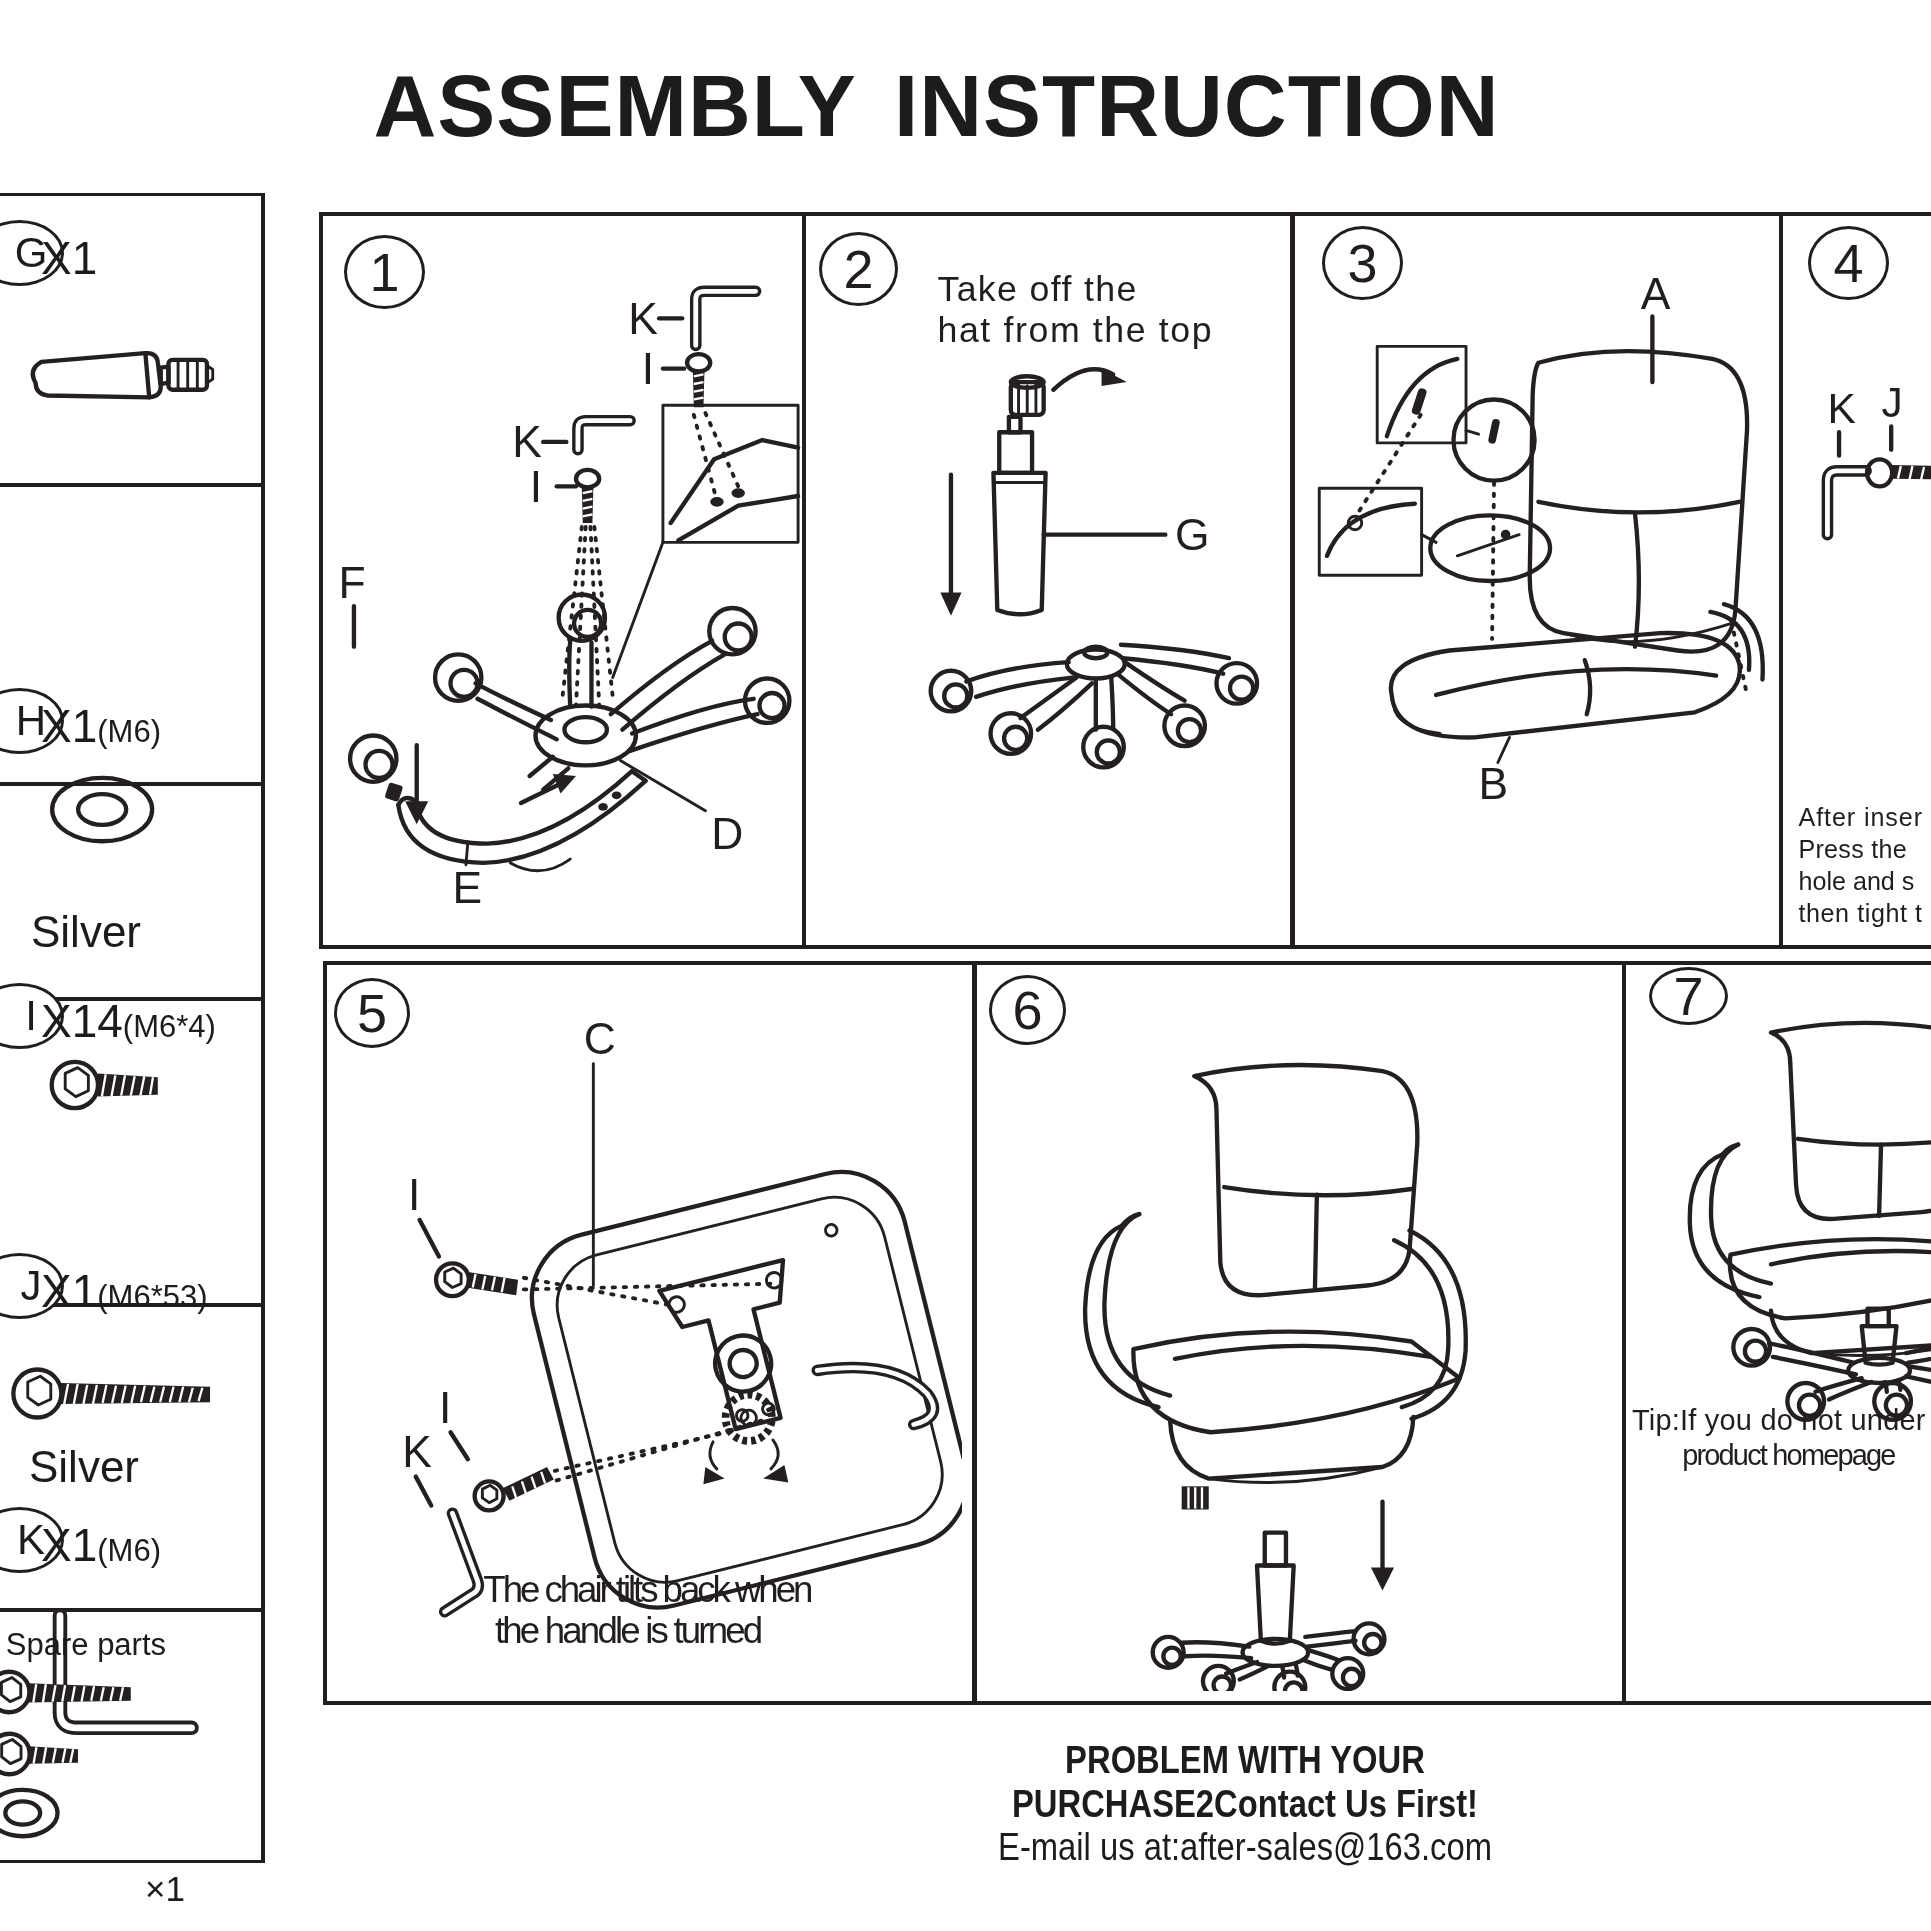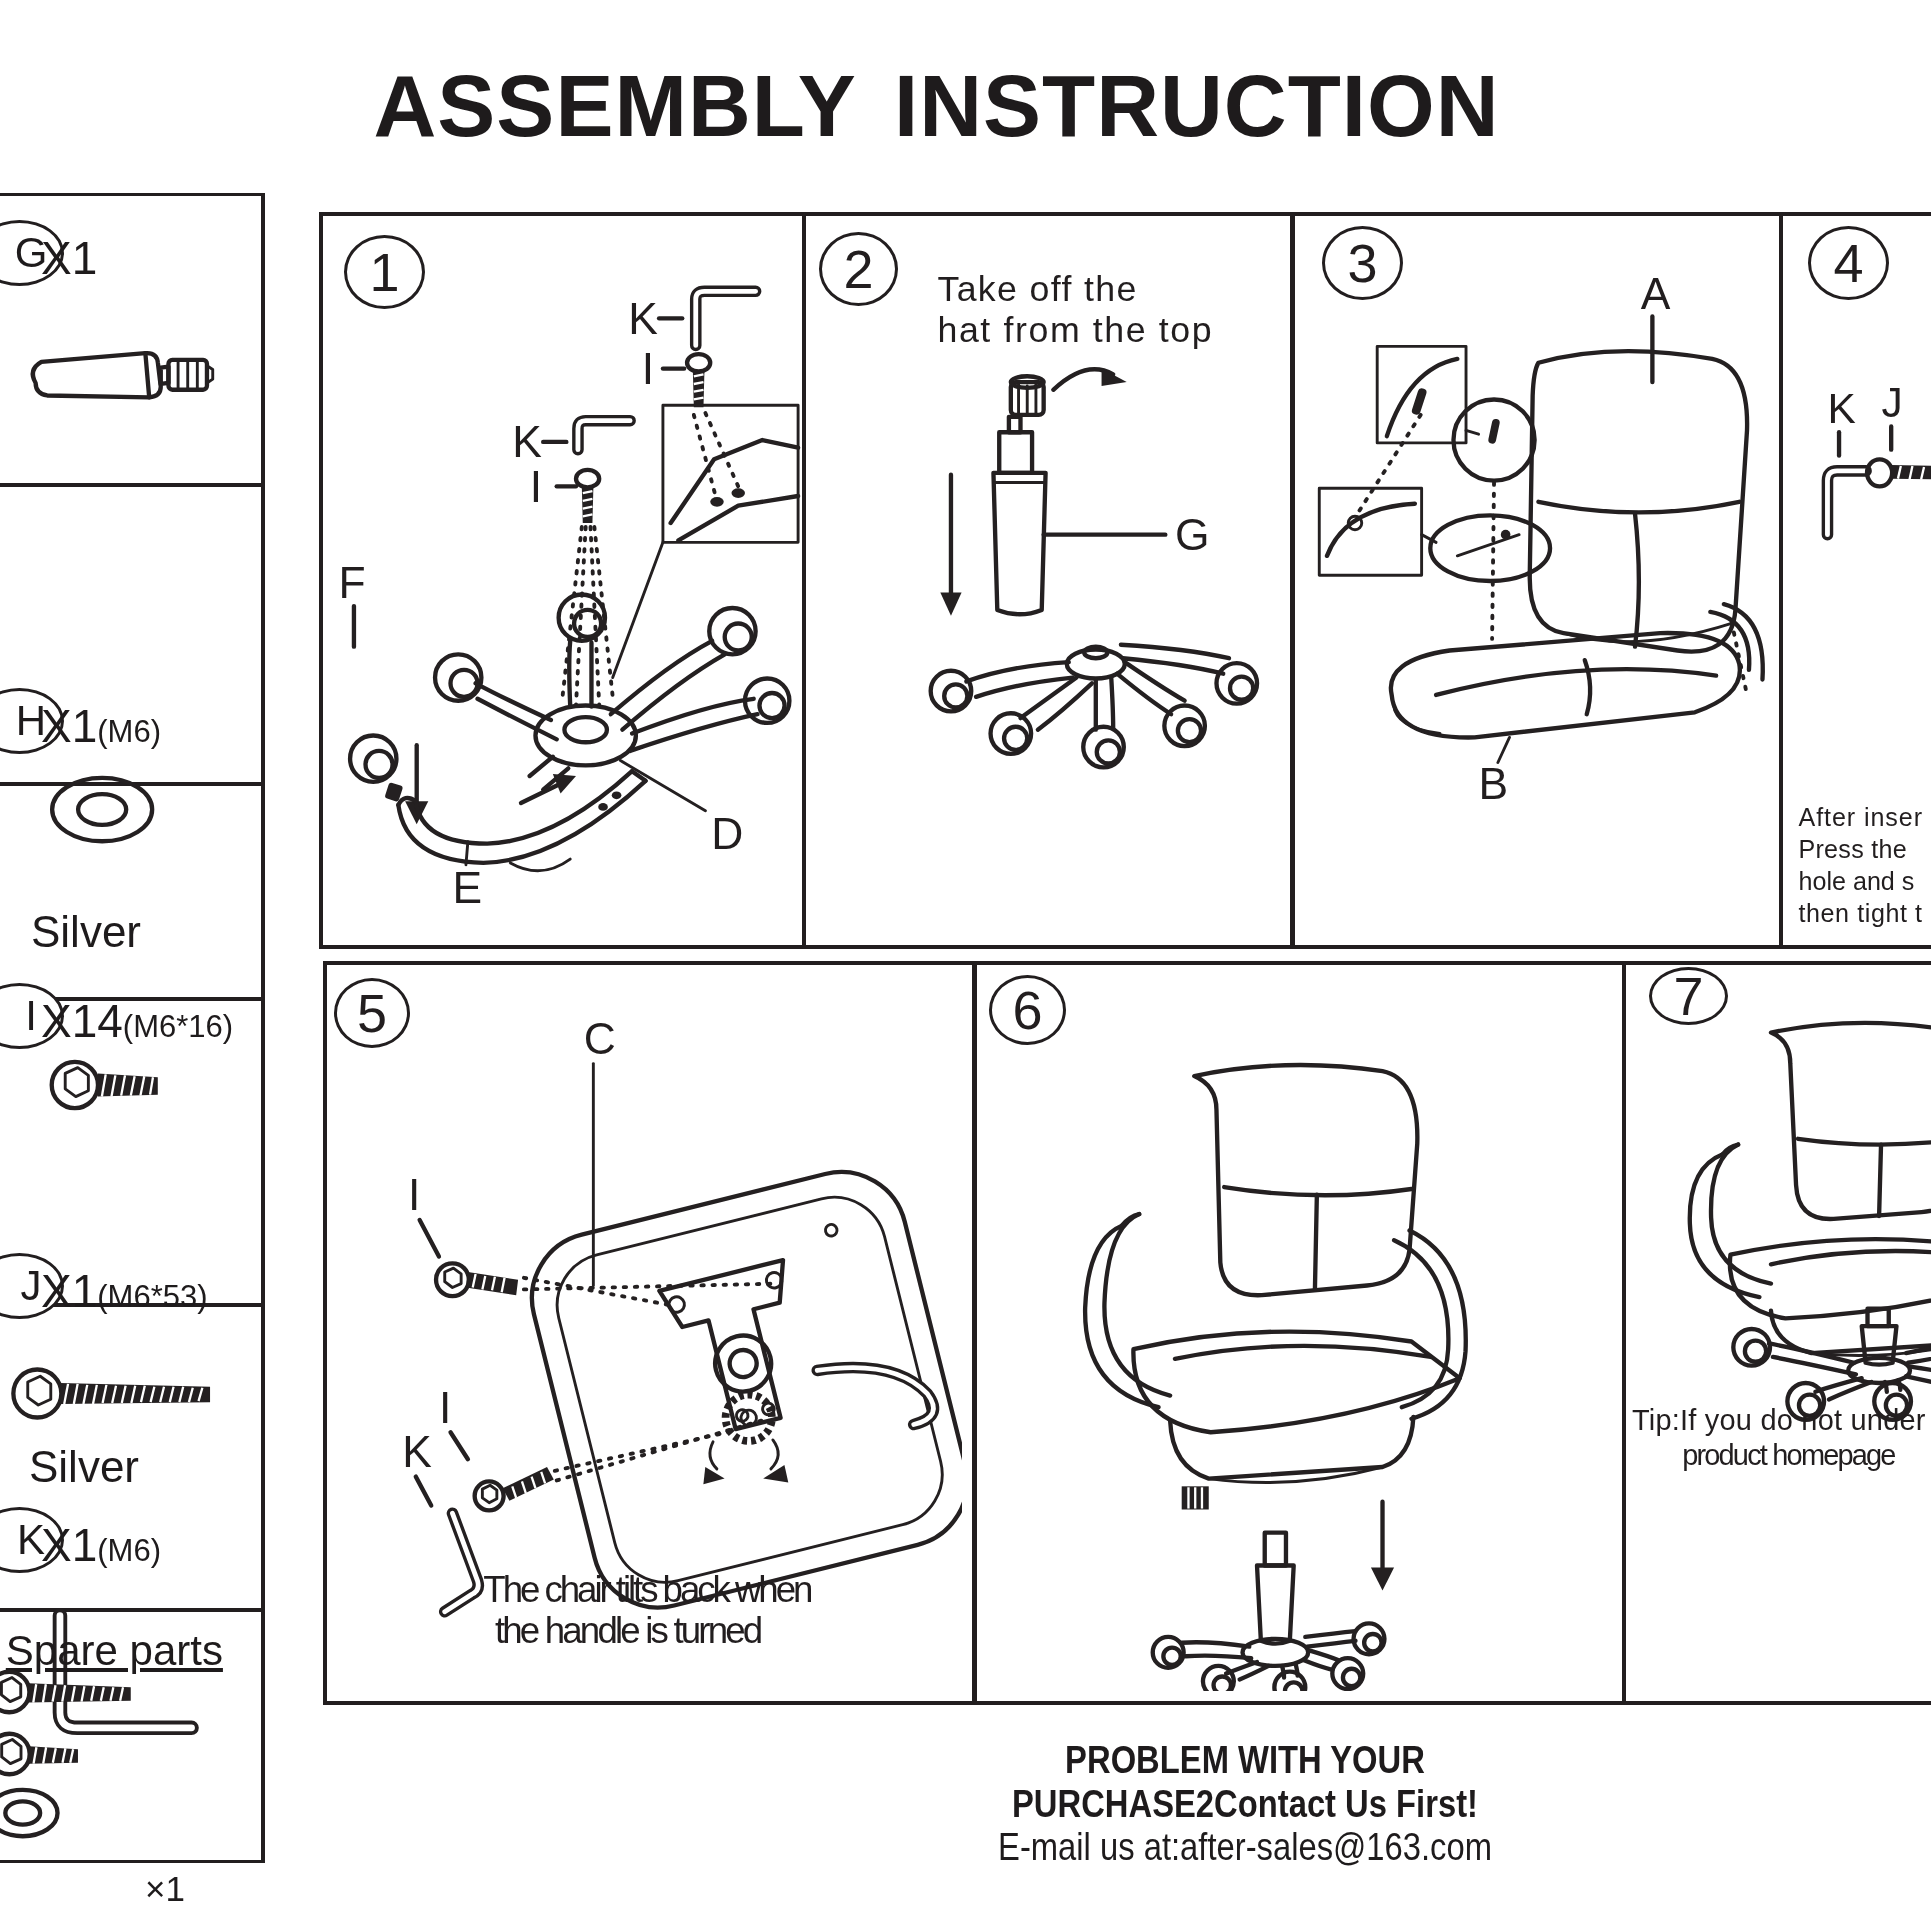--- a/index.html
+++ b/index.html
@@ -14,21 +14,21 @@
   .sidebar{position:absolute;left:0;top:193px;width:261px;height:1664px;background:#fff;
            border-top:3.9px solid #221e1f;border-right:4.8px solid #221e1f;border-bottom:3.9px solid #221e1f;}
   .divider{position:absolute;left:0;width:261px;height:3.9px;background:#221e1f;}
   .circle-letter{position:absolute;left:-25px;width:60px;height:60px;border:3.9px solid #221e1f;
                  border-radius:50%;font-size:42px;display:flex;align-items:center;justify-content:center;
                  padding-left:23px;box-sizing:content-box;background:#fff;}
   .qty-row{position:absolute;left:41px;white-space:nowrap;}
   .qty{font-size:46px;}
   .spec{font-size:31px;}
   .note{position:absolute;font-size:44px;}
-  .spare-title{position:absolute;font-size:42px;text-decoration:underline;}
+  .spare-title{position:absolute;font-size:31px;}
   .spare-qty{position:absolute;font-size:35px;}
   .footer{position:absolute;left:830px;top:1738px;width:830px;text-align:center;line-height:1.12;
           transform:scaleX(0.84);transform-origin:50% 0;}
   .footer .b{font-weight:bold;font-size:39px;}
   .footer .r{font-size:39px;}
   
   .ln{fill:none;stroke:#242021;stroke-width:4.5;stroke-linecap:round;stroke-linejoin:round;}
   .thin{stroke-width:3px;}
   .dot{fill:none;stroke:#242021;stroke-width:4;stroke-dasharray:2.5 9;stroke-linecap:round;}
   .fill{fill:#242021;stroke:none;}
@@ -80,21 +80,21 @@
     <svg class="abs" style="left:46px;top:577px" width="120" height="75" viewBox="0 0 124 78">
       <ellipse class="ln" cx="58" cy="38" rx="52" ry="33"></ellipse>
       <ellipse class="ln" cx="58" cy="38" rx="25" ry="16"></ellipse>
     </svg>
     <div class="note" style="left:31px;top:711px">Silver</div>
 
     <div class="circle-letter" style="top:787px">
       <span>I</span>
       </div>
     <div class="qty-row" style="top:798px">
-      <span class="qty">X14</span><span class="spec">(M6*16)</span></div>
+      <span class="qty">X14</span><span class="spec">(M6*4)</span></div>
     <svg class="abs" style="left:44px;top:854px" width="135" height="70" viewBox="0 0 140 72">
       <circle class="ln" cx="32" cy="36" r="24"></circle>
       <path class="ln thin" d="M22,24 l13,-6 11,8 0,16 -13,6 -11,-8 z"></path>
       <polygon class="fill" points="56,24 118,28 118,46 56,48"></polygon>
       <line class="wht" x1="64" y1="25" x2="60" y2="48"></line>
         <line class="wht" x1="74" y1="26" x2="70" y2="48"></line>
       <line class="wht" x1="84" y1="26" x2="80" y2="47"></line>
         <line class="wht" x1="94" y1="27" x2="90" y2="47"></line>
       <line class="wht" x1="104" y1="27" x2="100" y2="47"></line>
         <line class="wht" x1="113" y1="28" x2="110" y2="46"></line>

